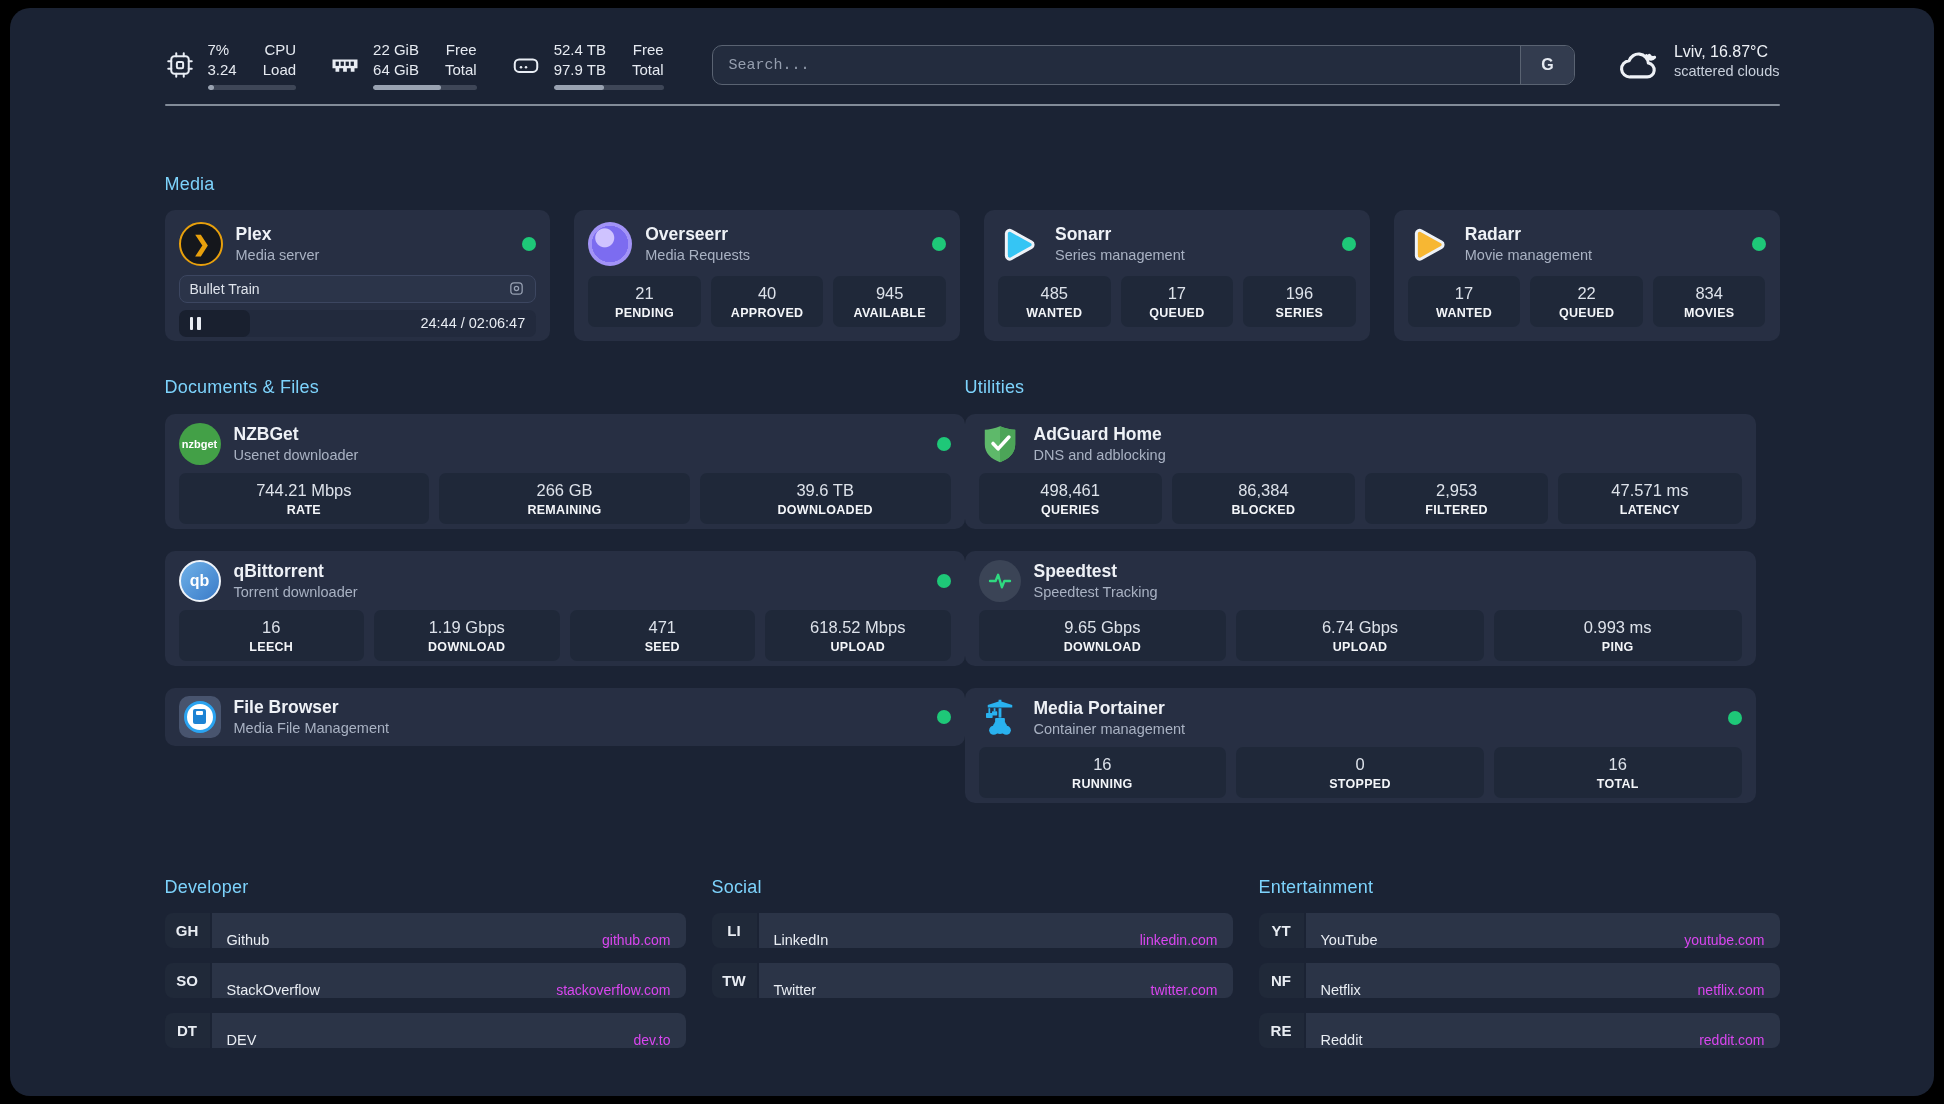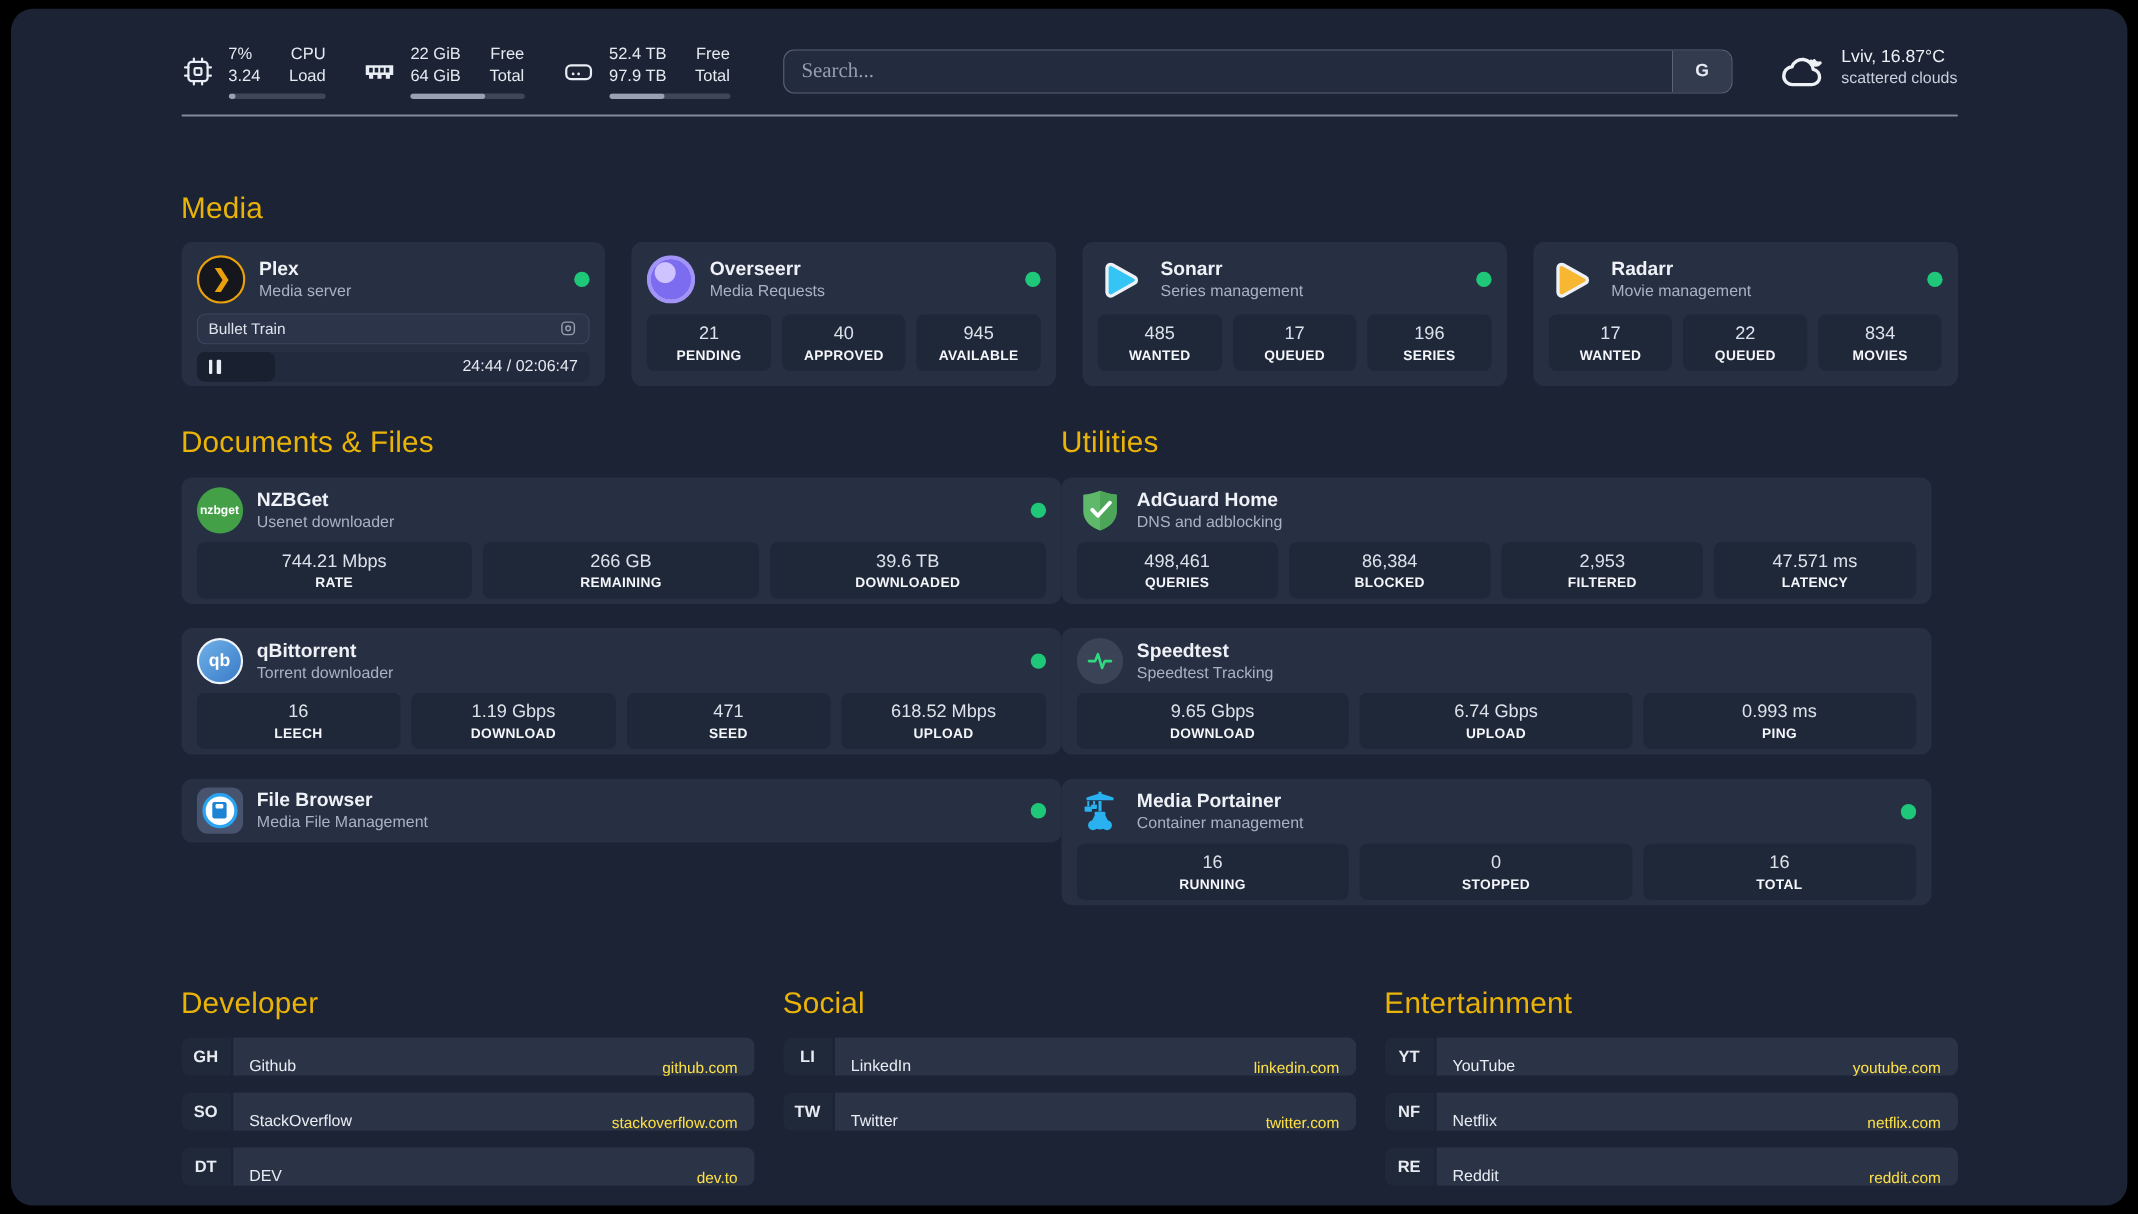--- a/index.html
+++ b/index.html
@@ -17,35 +17,35 @@
   .stat-body { display:flex; flex-direction:column; }
   .stat-text { display:flex; gap:26px; }
   .stat-col { display:flex; flex-direction:column; font-size:15px; line-height:1.3; color:#e6eaf1; }
   .stat-col.labels { text-align:right; }
   .stat-bar { height:5px; margin-top:6px; border-radius:3px; background:#3e4657; overflow:hidden; }
   .stat-bar-fill { height:100%; background:#99a2b1; border-radius:3px; }
 
   .searchbar { flex:1; margin:0 42px 0 48px; height:40px; border:1px solid #5a6372;
                border-radius:10px; background:#232c3e; display:flex; align-items:stretch; overflow:hidden; }
   .searchbar input { flex:1; background:transparent; border:none; outline:none; padding:0 16px;
-                     font-size:19px; color:#eab308; font-family:Liberation Serif, serif; }
+                     font-size:15px; color:#eab308; font-family:Liberation Mono, monospace; }
   .searchbar input::placeholder { color:#959eae; }
   .search-provider { width:54px; background:#333c4f; border-left:1px solid #5a6372;
                      display:flex; align-items:center; justify-content:center;
                      font-size:16px; font-weight:700; color:#e6eaf1; border-radius:0 9px 9px 0; }
 
   .weather { display:flex; align-items:flex-start; gap:13px; }
   .weather-icon { width:44px; height:44px; color:#eef1f6; flex:none; }
   .weather-line1 { font-size:16px; color:#eef1f6; }
   .weather-line2 { font-size:14.5px; color:#c9d0dc; margin-top:2px; }
 
   .divider { margin-top:12px; height:1.5px; background:rgba(200,208,220,.6); border-radius:1px; }
 
   
-  .section-title { font-size:27px; font-weight:500; color:#eab308; letter-spacing:.2px; }
+  .section-title { font-size:18px; font-weight:500; color:#7dd3fc; letter-spacing:.2px; }
   .media-title { margin-top:68px; }
   .media-row { display:grid; grid-template-columns:repeat(4,1fr); gap:24px; margin-top:15px; }
 
   .card { background:#272f43; border-radius:10px; padding:12px 14px; height:131px; position:relative; }
   .card.short { height:58px; padding:8px 14px; }
   .card.tall { height:115px; padding:9px 14px; }
   .card-header { display:flex; align-items:center; gap:13px; }
   .app-icon { width:44px; height:44px; flex:none; display:flex; align-items:center; justify-content:center; }
   .card.tall .app-icon, .card.short .app-icon { width:42px; height:42px; }
   .hgroup { display:flex; flex-direction:column; }
@@ -97,21 +97,21 @@
   .fb-file::after { content:""; position:absolute; left:3px; top:2px; width:7px; height:4px;
                     background:#fff; border-radius:1px; }
 
   
   .links { display:grid; grid-template-columns:repeat(3,1fr); gap:26px; margin-top:74px; }
   .link-row { display:flex; height:35px; margin-top:15px; border-radius:8px; overflow:hidden; cursor:pointer; }
   .link-abbr { width:45px; flex:none; background:#202939; display:flex; align-items:center;
                justify-content:center; font-size:15px; font-weight:600; color:#e8ecf2; }
   .link-bar { flex:1; background:#2b3447; display:flex; align-items:flex-end; padding:0 15px; margin-left:2px; }
   .link-name { font-size:14.5px; color:#e9edf3; }
-  .link-url { margin-left:auto; font-size:14px; color:#fde047; }
+  .link-url { margin-left:auto; font-size:14px; color:#d946ef; }
 </style>
 </head>
 <body>
 
 <div class="panel">
   <div class="content">
 
     <div class="topbar">
       <div class="stats-group">
 

